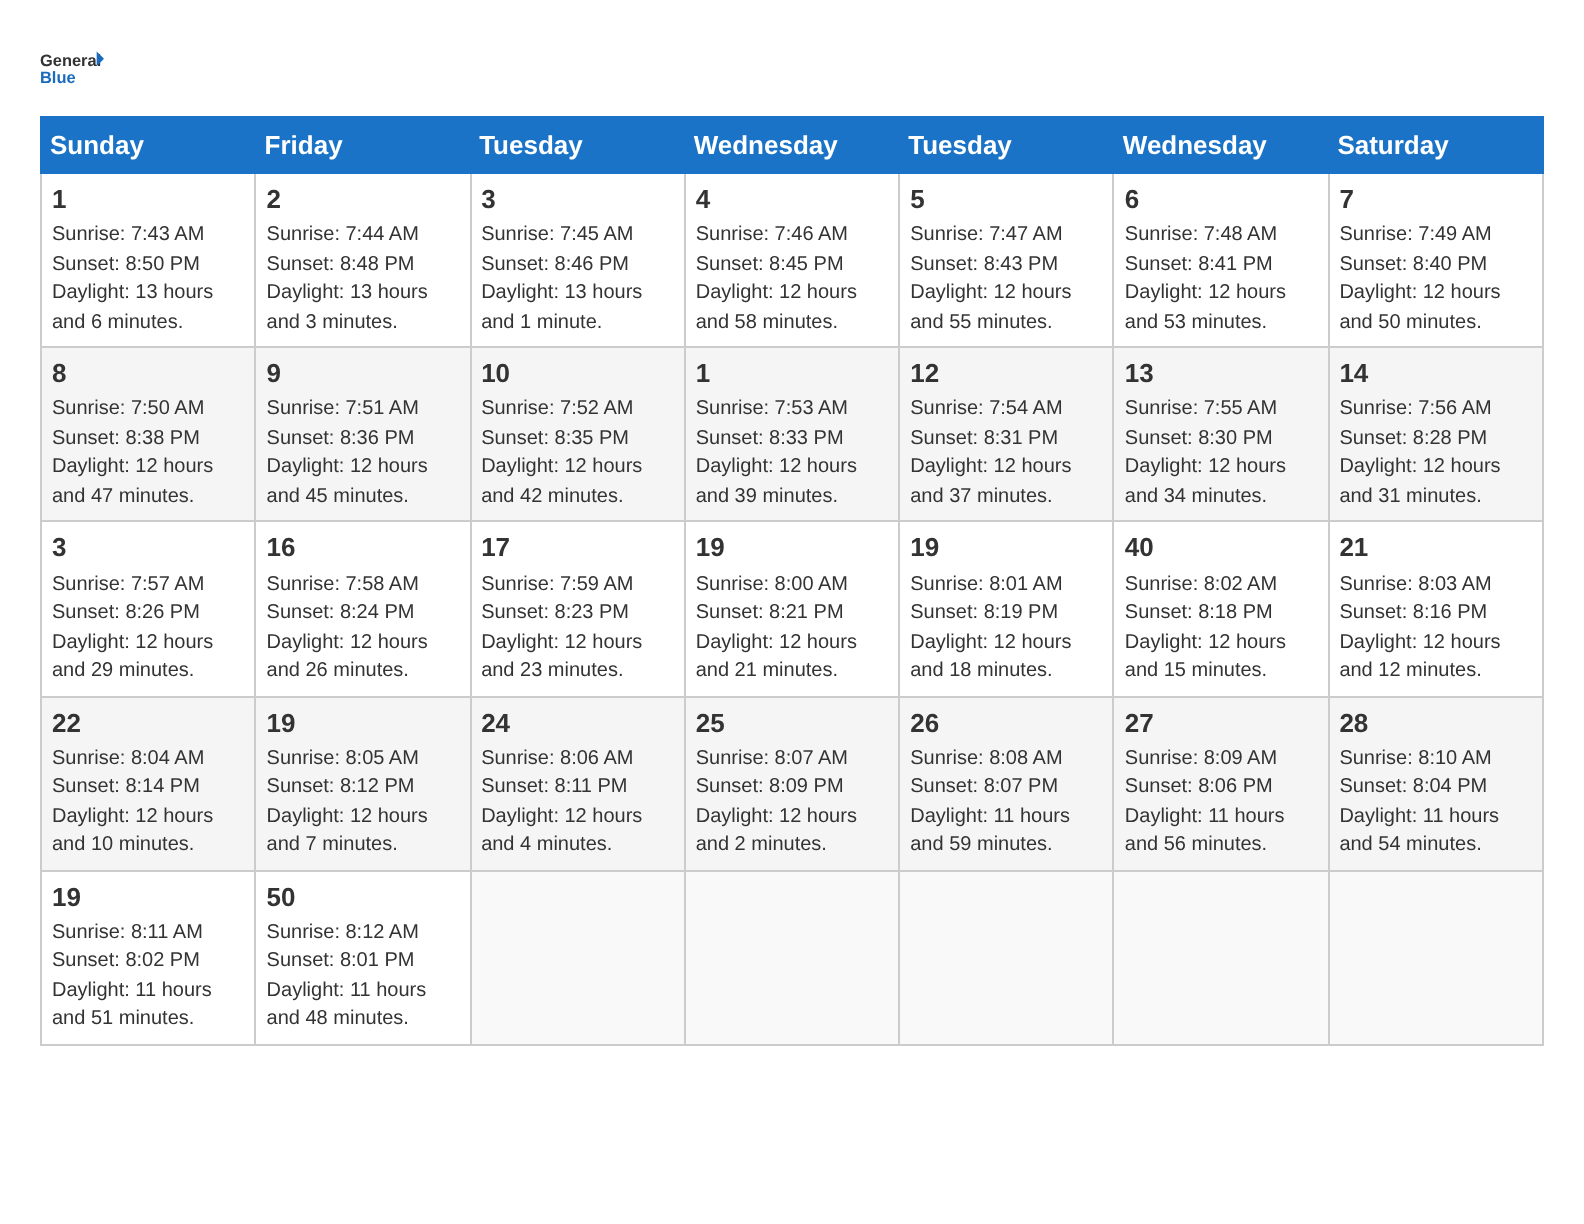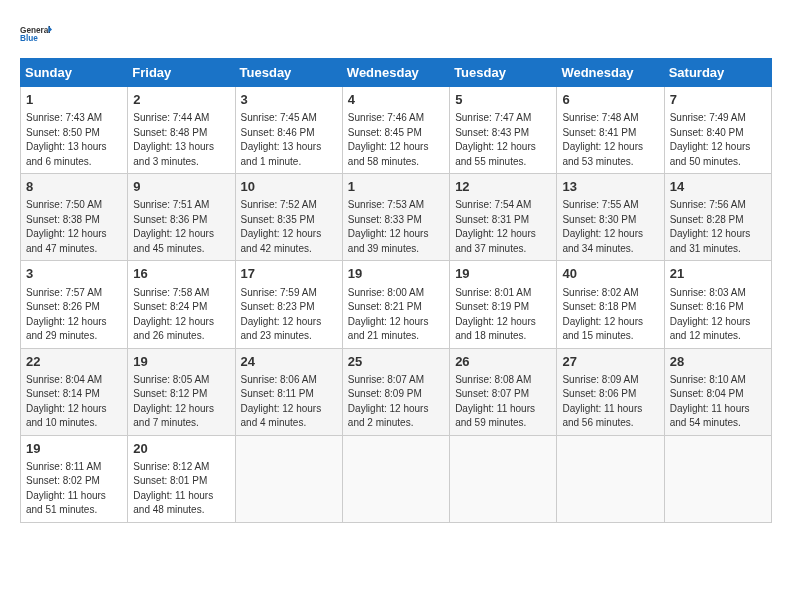--- a/index.html
+++ b/index.html
@@ -227,21 +227,21 @@
           <span class="day-num">28</span>
           <div class="day-info">Sunrise: 8:10 AM<br>Sunset: 8:04 PM<br>Daylight: 11 hours and 54 minutes.</div>
         </td>
       </tr>
       <tr>
         <td>
           <span class="day-num">19</span>
           <div class="day-info">Sunrise: 8:11 AM<br>Sunset: 8:02 PM<br>Daylight: 11 hours and 51 minutes.</div>
         </td>
         <td>
-          <span class="day-num">20</span>
+          <span class="day-num">50</span>
           <div class="day-info">Sunrise: 8:12 AM<br>Sunset: 8:01 PM<br>Daylight: 11 hours and 48 minutes.</div>
         </td>
         <td class="empty-cell"></td>
         <td class="empty-cell"></td>
         <td class="empty-cell"></td>
         <td class="empty-cell"></td>
         <td class="empty-cell"></td>
       </tr>
     </tbody>
 </table>

